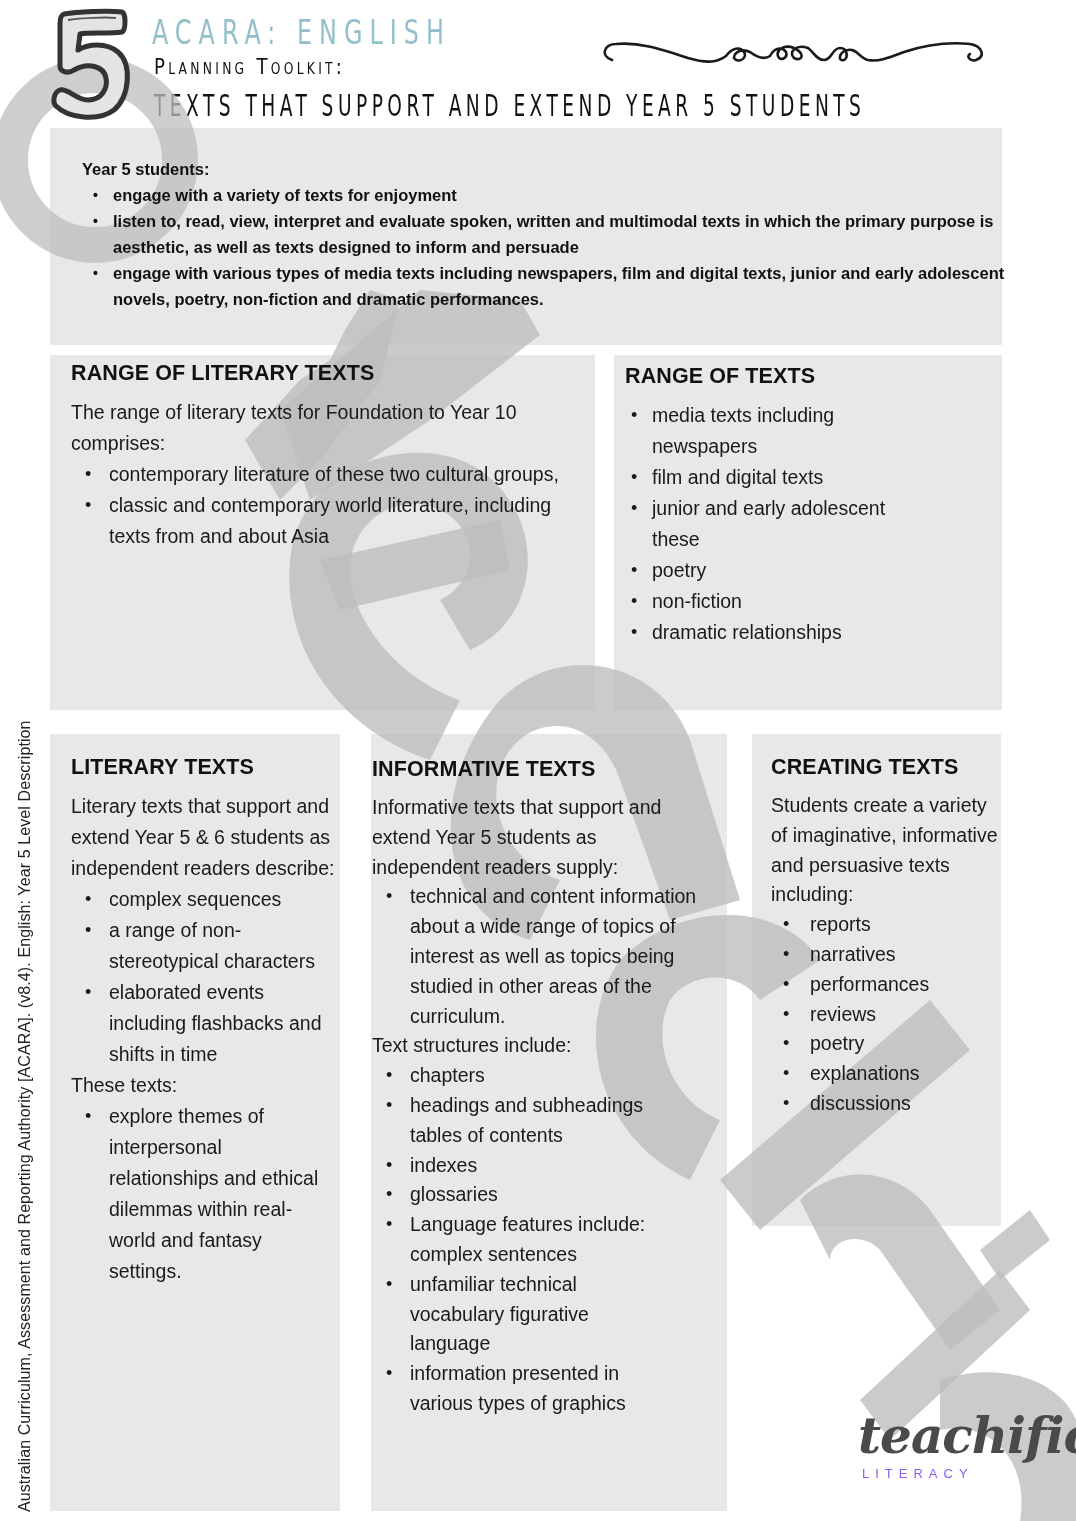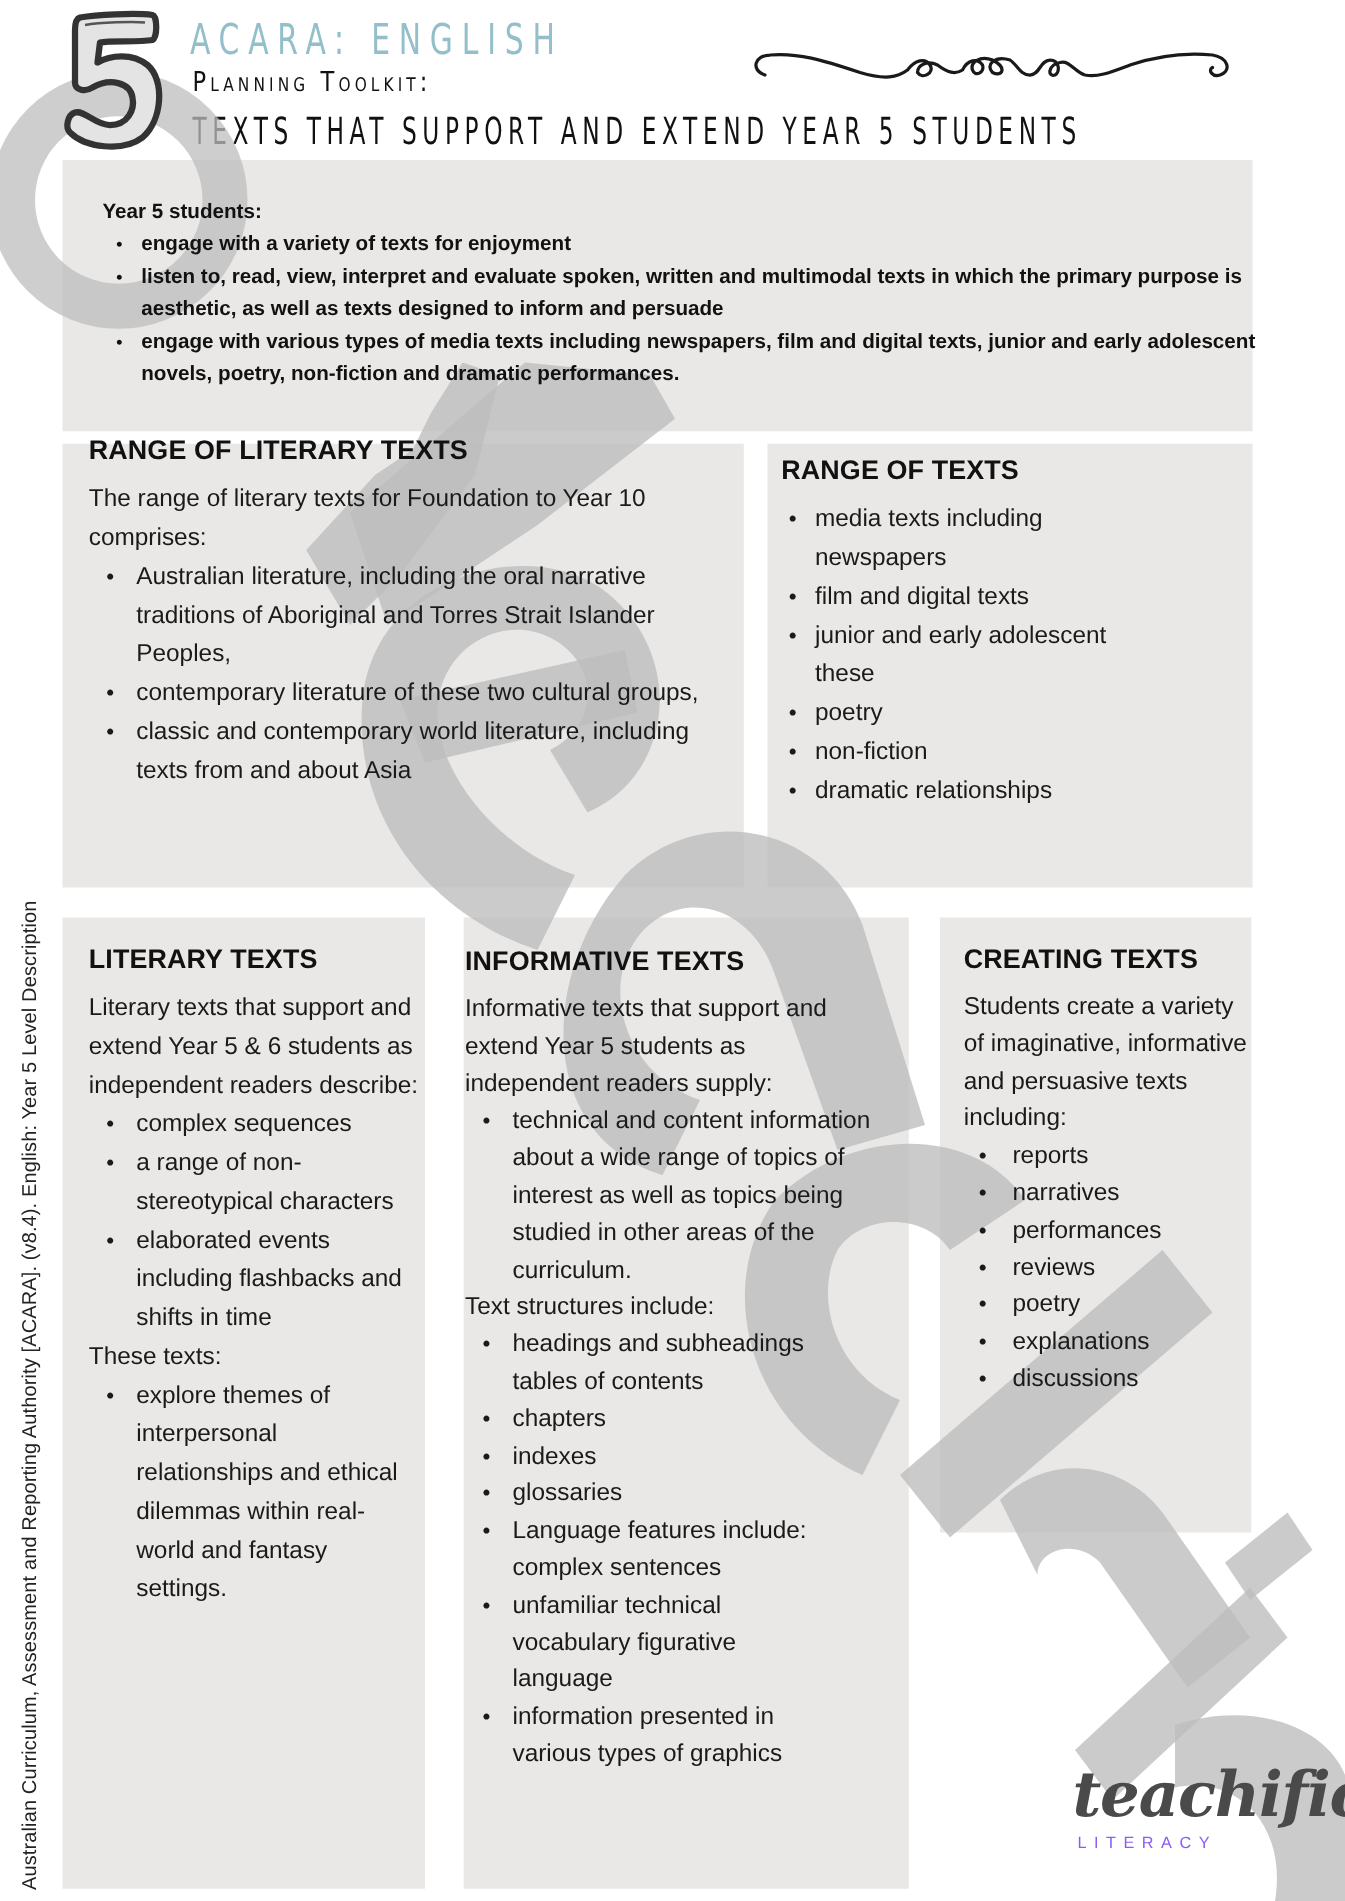--- a/index.html
+++ b/index.html
@@ -51,21 +51,21 @@
   .intro li { position: relative; }
   .intro li::before { content: "•"; position: absolute; left: -20px; top: 0; font-size: 14px; }
 
   .card-title { font-weight: bold; font-size: 21.5px; color: #111; margin-bottom: 11px; letter-spacing: 0.1px; }
   .card-body { font-size: 19.5px; line-height: 31px; color: #1a1a1a; }
   .card-body ul { list-style: none; padding-left: 38px; }
   .card-body li { position: relative; }
   .card-body li::before { content: "•"; position: absolute; left: -24px; top: 0; font-size: 18px; }
   .card-body.tight2 { line-height: 29.8px; }
 
-  .c-range-lit { left: 71px; top: 348px; width: 520px; }
+  .c-range-lit { left: 71px; top: 361px; width: 520px; }
   .c-range-texts { left: 625px; top: 364px; width: 370px; }
   .c-range-texts .card-body ul { padding-left: 27px; }
   .c-range-texts .card-body li::before { left: -21px; }
   .c-literary { left: 71px; top: 755px; width: 265px; }
   .c-informative { left: 372px; top: 757px; width: 330px; }
   .c-creating { left: 771px; top: 755px; width: 228px; }
   .c-creating .card-body ul { padding-left: 39px; }
   .c-creating .card-body li::before { left: -27px; }
 
   .watermark { position: absolute; left: 0; top: 0; width: 1076px; height: 1521px; z-index: 1; pointer-events: none; }
@@ -137,21 +137,20 @@
     <li>listen to, read, view, interpret and evaluate spoken, written and multimodal texts in which the primary purpose is aesthetic, as well as texts designed to inform and persuade</li>
     <li>engage with various types of media texts including newspapers, film and digital texts, junior and early adolescent novels, poetry, non-fiction and dramatic performances.</li>
   </ul>
 </div>
 
 <div class="content c-range-lit">
   <div class="card-title">RANGE OF LITERARY TEXTS</div>
   <div class="card-body">
     <div>The range of literary texts for Foundation to Year 10 comprises:</div>
     <ul>
-      <li>Australian literature, including the oral narrative traditions of Aboriginal and Torres Strait Islander Peoples,</li>
       <li>contemporary literature of these two cultural groups,</li>
       <li>classic and contemporary world literature, including texts from and about Asia</li>
     </ul>
   </div>
 </div>
 
 <div class="content c-range-texts">
   <div class="card-title">RANGE OF TEXTS</div>
   <div class="card-body">
     <ul style="width:270px;">
@@ -183,22 +182,22 @@
 
 <div class="content c-informative">
   <div class="card-title">INFORMATIVE TEXTS</div>
   <div class="card-body tight2">
     <div>Informative texts that support and extend Year 5 students as independent readers supply:</div>
     <ul>
       <li>technical and content information about a wide range of topics of interest as well as topics being studied in other areas of the curriculum.</li>
     </ul>
     <div>Text structures include:</div>
     <ul style="width:300px;">
+      <li>chapters</li>
       <li>headings and subheadings tables of contents</li>
-      <li>chapters</li>
       <li>indexes</li>
       <li>glossaries</li>
       <li>Language features include: complex sentences</li>
       <li>unfamiliar technical vocabulary figurative language</li>
       <li>information presented in various types of graphics</li>
     </ul>
   </div>
 </div>
 
 <div class="content c-creating">

